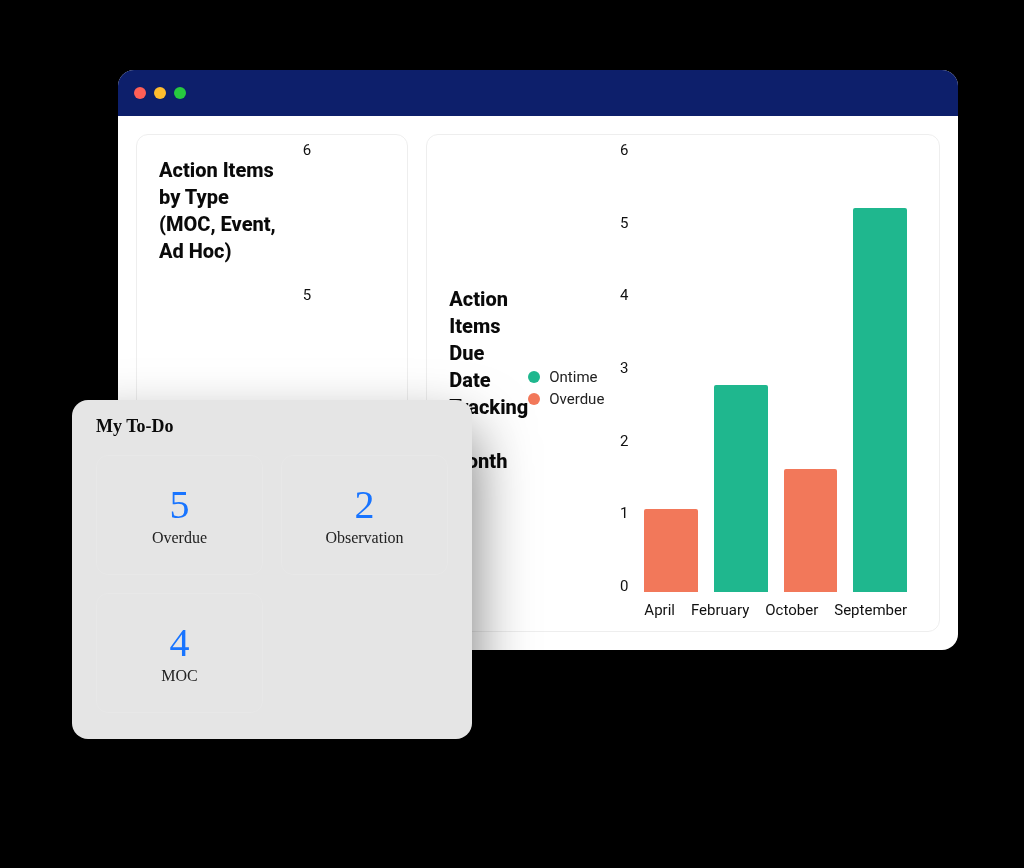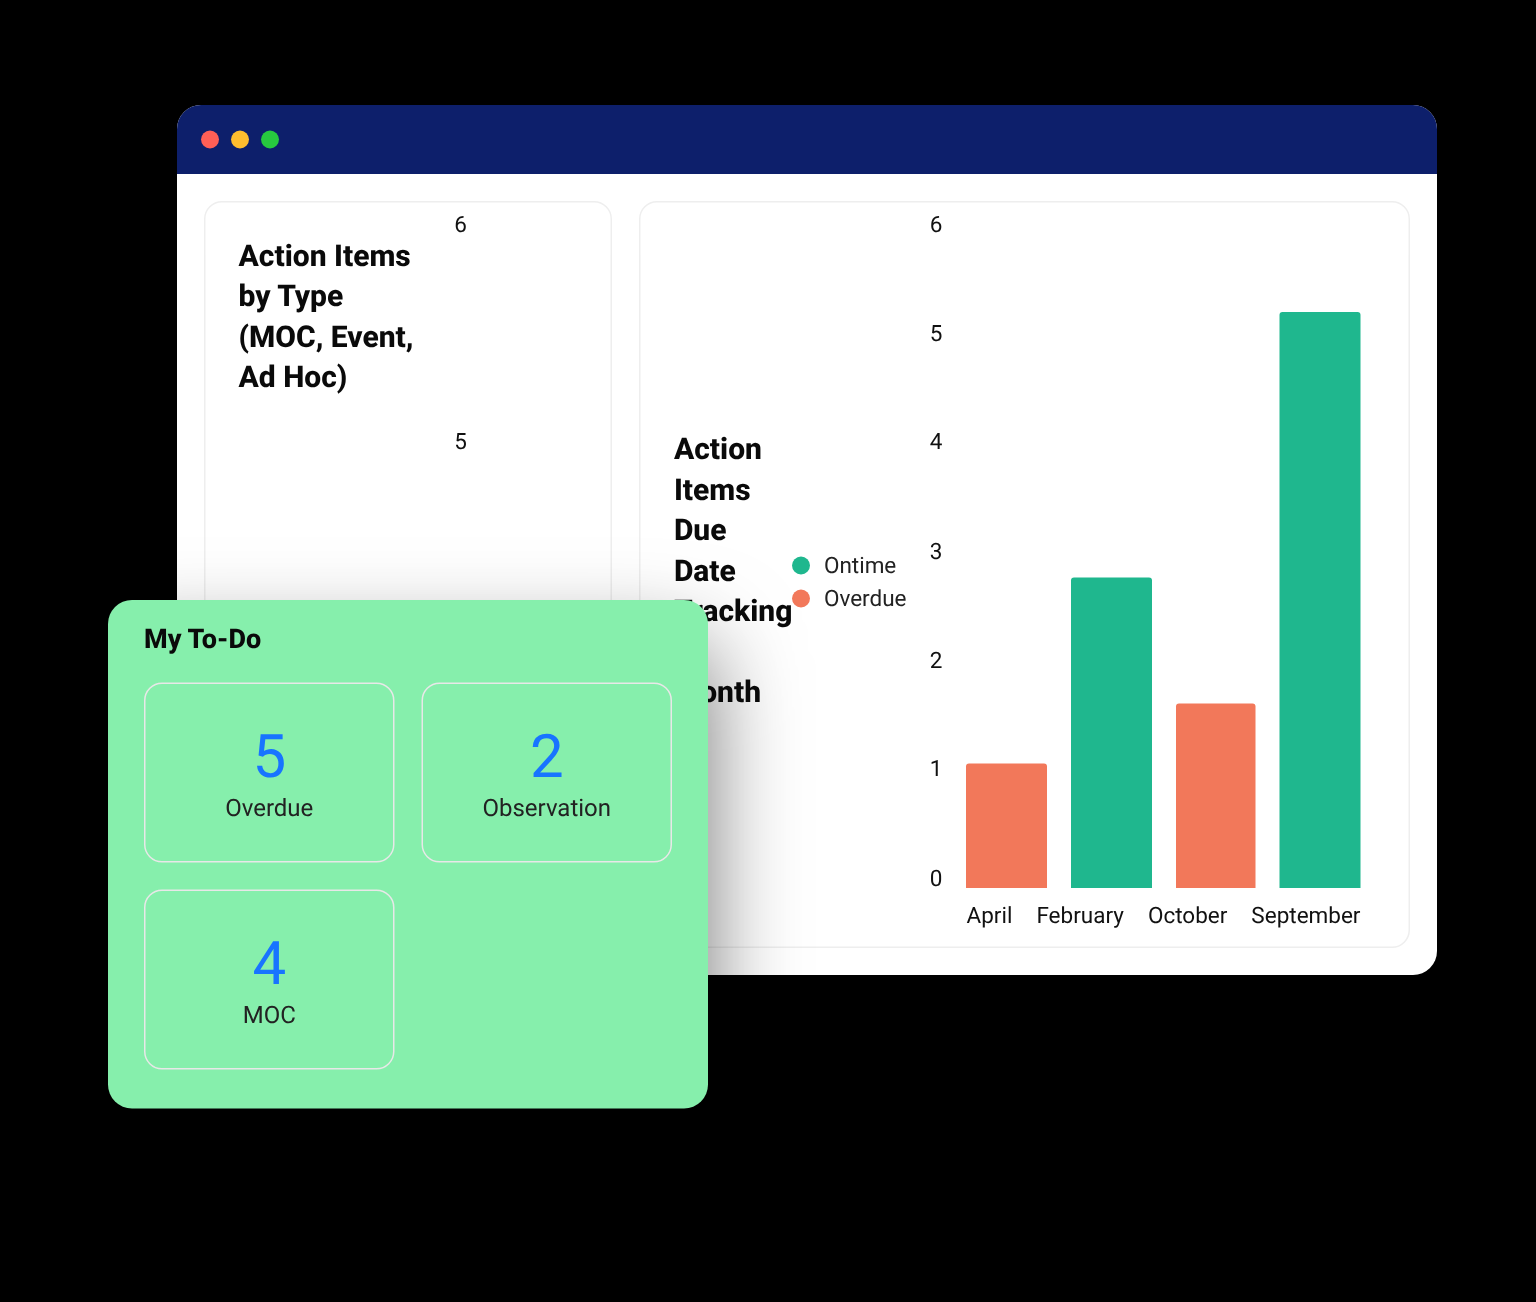--- a/index.html
+++ b/index.html
@@ -120,24 +120,25 @@
     color: #111;
   }
   .x-label { flex: 1; text-align: right; }
 
   
   .todo {
     position: absolute;
     left: 72px;
     top: 400px;
     width: 400px;
-    background: #86efac;
+    background: #e5e5e5;
     border-radius: 16px;
     box-shadow: 0 30px 60px rgba(0,0,0,0.55);
     padding: 16px 24px 26px 24px;
+    font-family: Liberation Serif, serif;
   }
   .todo-title {
     font-weight: 800;
     font-size: 18px;
     color: #0a0a0a;
     margin-bottom: 18px;
   }
   .todo-grid {
     display: grid;
     grid-template-columns: 1fr 1fr;

